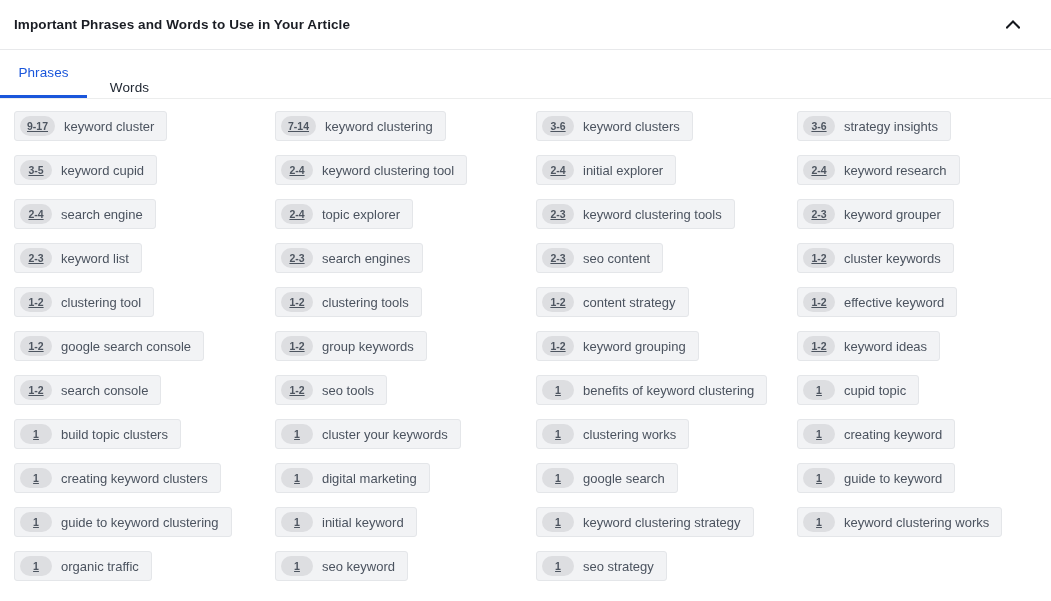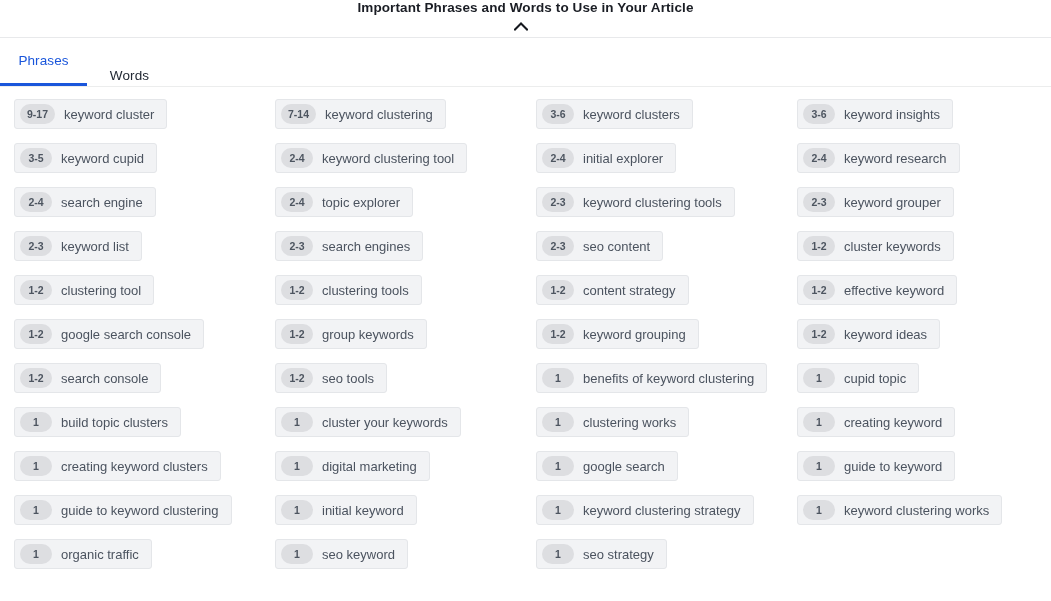--- a/index.html
+++ b/index.html
@@ -18,28 +18,27 @@
   .panel {
     width: 1051px;
     height: 601px;
     background: #ffffff;
     box-sizing: border-box;
     position: relative;
   }
 
   
   .panel-header {
-    height: 38px;
+    height: 50px;
     box-sizing: border-box;
     border-bottom: 1px solid #e8e9eb;
     display: flex;
     align-items: center;
     justify-content: space-between;
     padding: 0 14px 0 14px;
-    flex-direction: column;
   }
   .panel-title {
     font-size: 13.5px;
     font-weight: bold;
     color: #1a1d24;
     letter-spacing: 0.1px;
     white-space: nowrap;
   }
   .collapse-btn {
     width: 28px;
@@ -121,20 +120,21 @@
     color: #4d5560;
     font-size: 10.5px;
     font-weight: bold;
     display: inline-flex;
     align-items: center;
     justify-content: center;
     padding: 0 7px;
     box-sizing: border-box;
     margin-right: 9px;
     white-space: nowrap;
+    text-decoration: underline;
   }
   .chip-label {
     font-size: 13px;
     color: #4b535f;
     white-space: nowrap;
     line-height: 1;
   }
 </style>
 </head>
 <body>
@@ -257,21 +257,21 @@
           <span class="chip-label">google search</span>
         </div><div class="chip">
           <span class="chip-badge">1</span>
           <span class="chip-label">keyword clustering strategy</span>
         </div><div class="chip">
           <span class="chip-badge">1</span>
           <span class="chip-label">seo strategy</span>
         </div></div>
       <div class="chip-col"><div class="chip">
           <span class="chip-badge">3-6</span>
-          <span class="chip-label">keyword insights</span>
+          <span class="chip-label">strategy insights</span>
         </div><div class="chip">
           <span class="chip-badge">2-4</span>
           <span class="chip-label">keyword research</span>
         </div><div class="chip">
           <span class="chip-badge">2-3</span>
           <span class="chip-label">keyword grouper</span>
         </div><div class="chip">
           <span class="chip-badge">1-2</span>
           <span class="chip-label">cluster keywords</span>
         </div><div class="chip">

